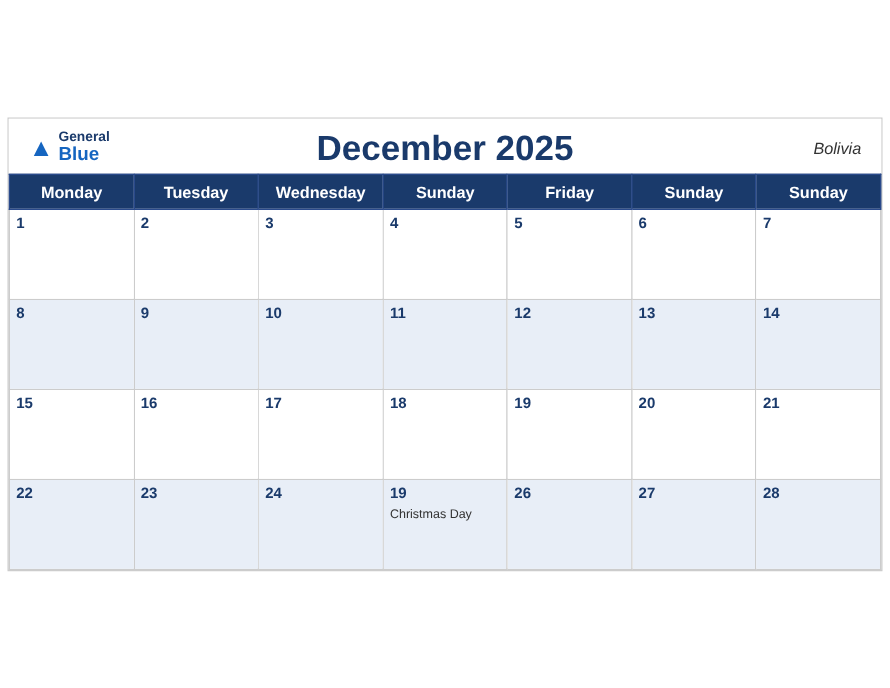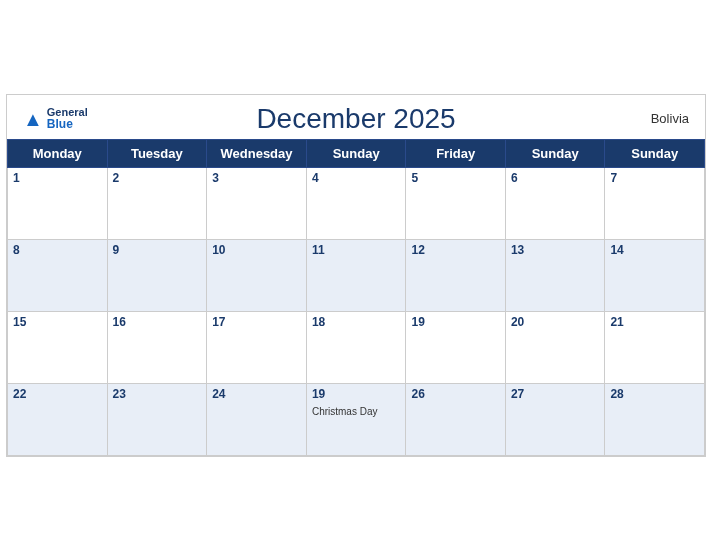--- a/index.html
+++ b/index.html
@@ -31,46 +31,47 @@
       align-items: flex-start;
       width: 90px;
     }
     .logo-text-general {
       font-size: 11px;
       color: #1a3a6b;
       font-weight: bold;
       line-height: 1.1;
     }
     .logo-text-blue {
-      font-size: 12px;
+      font-size: 15px;
       color: #1565c0;
       font-weight: bold;
       line-height: 1.1;
     }
     .logo-wrapper {
       display: flex;
       align-items: center;
       gap: 4px;
     }
     .logo-texts {
       display: flex;
       flex-direction: column;
     }
     .month-title {
       font-size: 28px;
-      font-weight: normal;
+      font-weight: bold;
       color: #1a3a6b;
       text-align: center;
       flex: 1;
     }
     .country-label {
       width: 90px;
       text-align: right;
       font-size: 13px;
       color: #333;
+      font-style: italic;
     }
     .calendar-grid {
       width: 100%;
       border-collapse: collapse;
     }
     .calendar-grid th {
       background: #1a3a6b;
       color: #fff;
       font-size: 13px;
       font-weight: bold;

